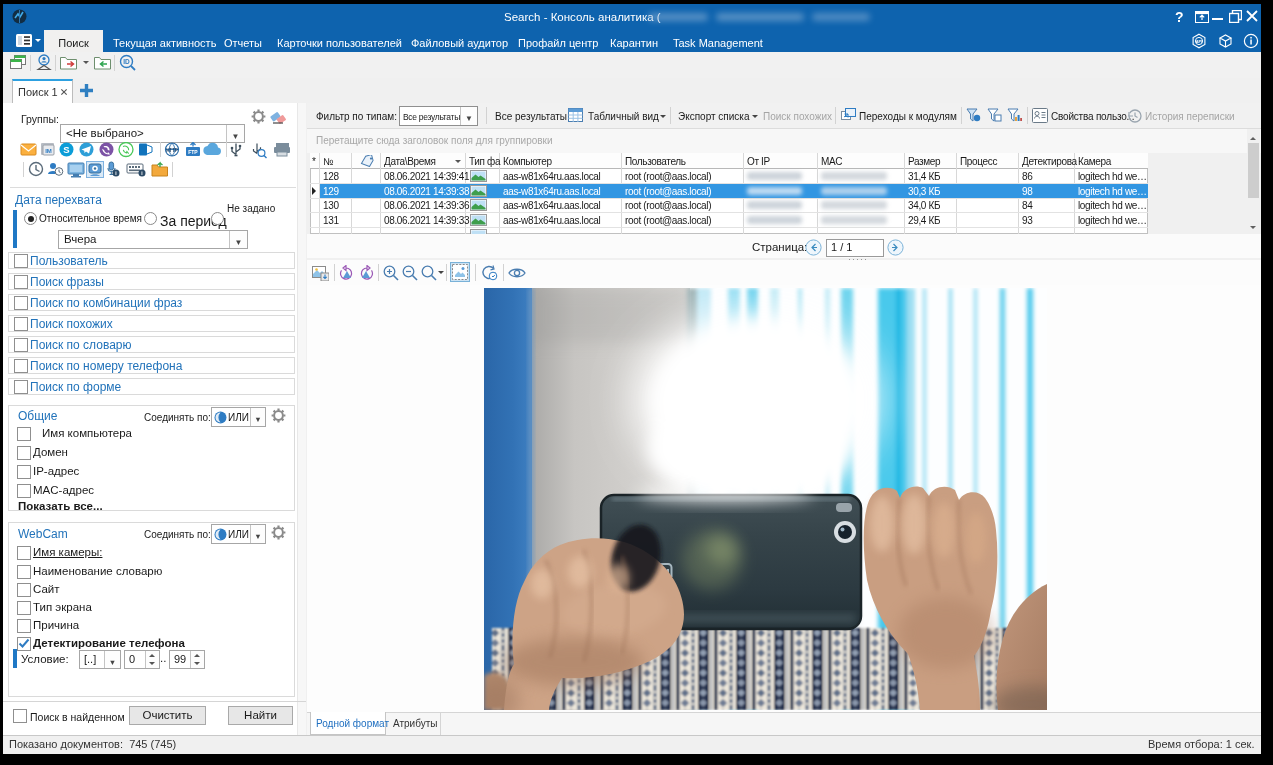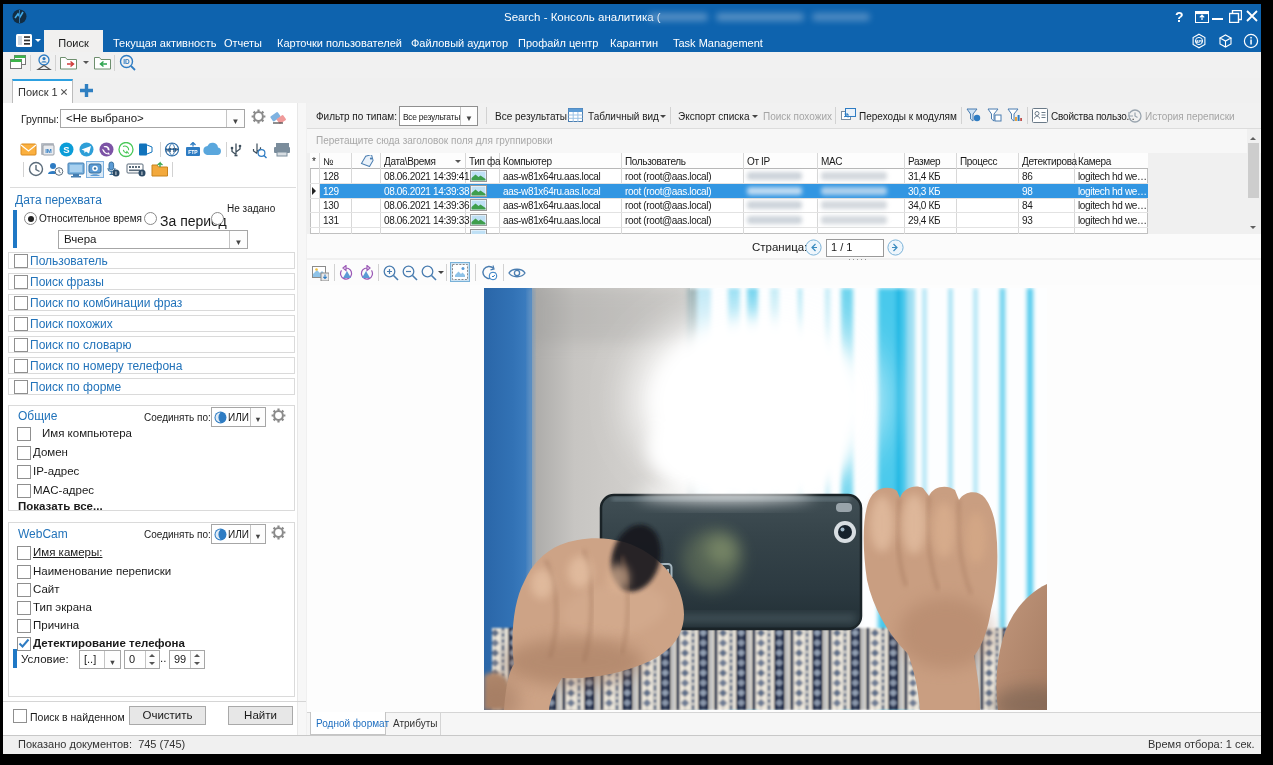--- a/index.html
+++ b/index.html
@@ -122,21 +122,21 @@
 </svg>
 <svg class="ab" style="left:79px;top:83px;" width="15" height="15" viewBox="0 0 15 15">
  <path d="M7.5 1 V14 M1 7.5 H14" stroke="#2f7fc1" stroke-width="3.4"></path>
 </svg>
 
 <div class="ab" style="left:3px;top:103px;width:303px;height:632px;background:#fff;border-right:1px solid #cfcfcf;box-sizing:border-box;"></div>
 <div id="leftpanel">
 <div class="ab" style="left:297px;top:103px;width:9px;height:632px;background:#f7f7f7;border-left:1px solid #e8e8e8;box-sizing:border-box;"></div>
 
 <div class="ab" style="left:21px;top:113px;font-size:10.5px;color:#222;">Группы:</div>
-<div class="combo" style="left:60px;top:109px;width:183px;height:17px;">
+<div class="combo" style="left:60px;top:124px;width:183px;height:17px;">
   <div class="ab" style="left:5px;top:2px;font-size:11.5px;">&lt;Не выбрано&gt;</div>
   <div class="btn"><span style="font-size:8px;position:relative;top:4px;">▼</span></div>
 </div>
 <svg class="ab" style="left:251px;top:109px;" width="15" height="15" viewBox="0 0 15 15">
  <circle cx="7.5" cy="7.5" r="4.4" fill="none" stroke="#8a8a8a" stroke-width="2"></circle>
  <g stroke="#8a8a8a" stroke-width="2.2">
   <path d="M7.5 0.6 v2 M7.5 12.4 v2 M0.6 7.5 h2 M12.4 7.5 h2 M2.6 2.6 l1.5 1.5 M10.9 10.9 l1.5 1.5 M12.4 2.6 l-1.5 1.5 M4.1 10.9 l-1.5 1.5"></path>
  </g>
 </svg>
 <svg class="ab" style="left:270px;top:110px;" width="16" height="14" viewBox="0 0 16 14">
@@ -307,21 +307,21 @@
 </div>
 <svg class="ab" style="left:271px;top:525px;" width="15" height="15" viewBox="0 0 15 15">
  <circle cx="7.5" cy="7.5" r="4.4" fill="none" stroke="#8a8a8a" stroke-width="2"></circle>
  <g stroke="#8a8a8a" stroke-width="2.2">
           <path d="M7.5 0.6 v2 M7.5 12.4 v2 M0.6 7.5 h2 M12.4 7.5 h2 M2.6 2.6 l1.5 1.5 M10.9 10.9 l1.5 1.5 M12.4 2.6 l-1.5 1.5 M4.1 10.9 l-1.5 1.5"></path>
         </g>
 </svg>
 <div class="cb" style="left:17px;top:546px;"></div>
       <div class="ab" style="left:33px;top:546px;font-size:11.5px;text-decoration:underline;">Имя камеры:</div>
 <div class="cb" style="left:17px;top:565px;"></div>
-      <div class="ab" style="left:33px;top:565px;font-size:11.5px;">Наименование переписки</div>
+      <div class="ab" style="left:33px;top:565px;font-size:11.5px;">Наименование словарю</div>
 <div class="cb" style="left:17px;top:583px;"></div>
       <div class="ab" style="left:33px;top:583px;font-size:11.5px;">Сайт</div>
 <div class="cb" style="left:17px;top:601px;"></div>
       <div class="ab" style="left:33px;top:601px;font-size:11.5px;">Тип экрана</div>
 <div class="cb" style="left:17px;top:619px;"></div>
       <div class="ab" style="left:33px;top:619px;font-size:11.5px;">Причина</div>
 <div class="cb" style="left:17px;top:637px;"></div>
 <svg class="ab" style="left:18px;top:638px;" width="12" height="11" viewBox="0 0 12 11">
         <path d="M1.5 5.5 L4.5 8.5 L10.5 1.5" stroke="#2e7cc3" stroke-width="2" fill="none"></path>
       </svg>
@@ -731,15 +731,15 @@
 </svg>
 
 <div class="ab" style="left:307px;top:712px;width:954px;height:23px;background:#f6f6f6;border-top:1px solid #d5d5d5;box-sizing:border-box;"></div>
 <div class="ab" style="left:310px;top:712px;width:76px;height:23px;background:#fff;border:1px solid #c5c5c5;border-top:none;box-sizing:border-box;"></div>
 <div class="ab" style="left:316px;top:718px;font-size:10px;color:#1f6fc0;">Родной формат</div>
 <div class="ab" style="left:385px;top:712px;width:56px;height:23px;border-right:1px solid #d5d5d5;box-sizing:border-box;"></div>
 <div class="ab" style="left:393px;top:718px;font-size:10px;color:#333;">Атрибуты</div>
 </div>
 
 <div class="ab" style="left:3px;top:735px;width:1258px;height:19px;background:#f0f0f0;border-top:1px solid #c8c8c8;box-sizing:border-box;"></div>
-<div class="ab" style="left:9px;top:738px;font-size:11px;color:#333;margin-left:9px;">Показано документов:&nbsp; 745 (745)</div>
+<div class="ab" style="left:9px;top:738px;font-size:11px;color:#333;">Показано документов:&nbsp; 745 (745)</div>
 <div class="ab" style="left:1148px;top:738px;font-size:11px;color:#333;">Время отбора: 1 сек.</div>
 </div>
 
 </body></html>

